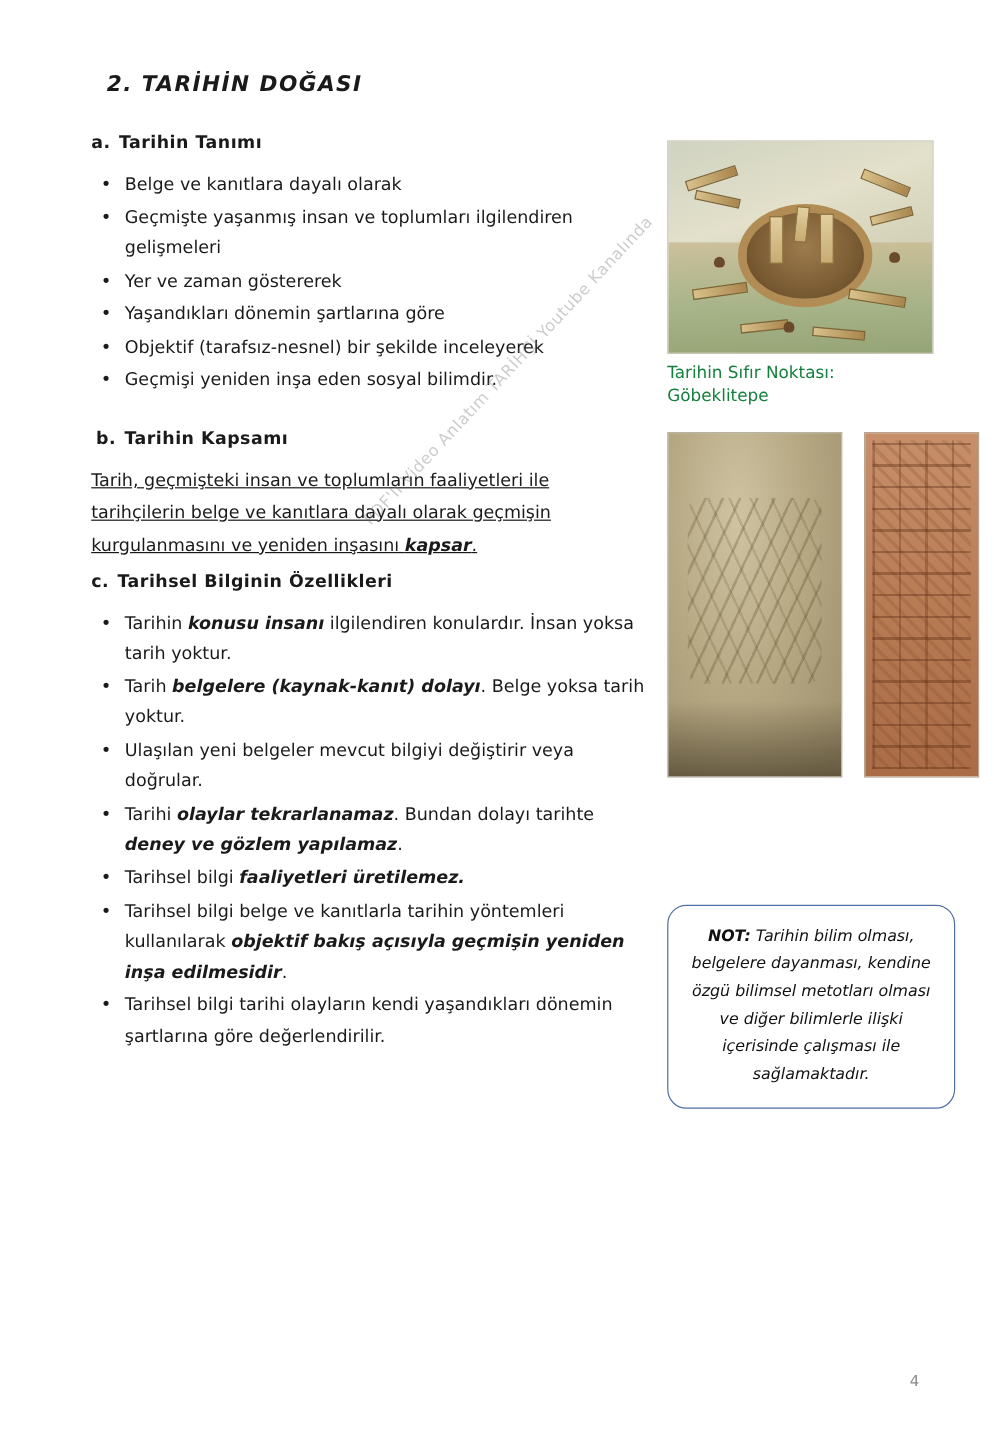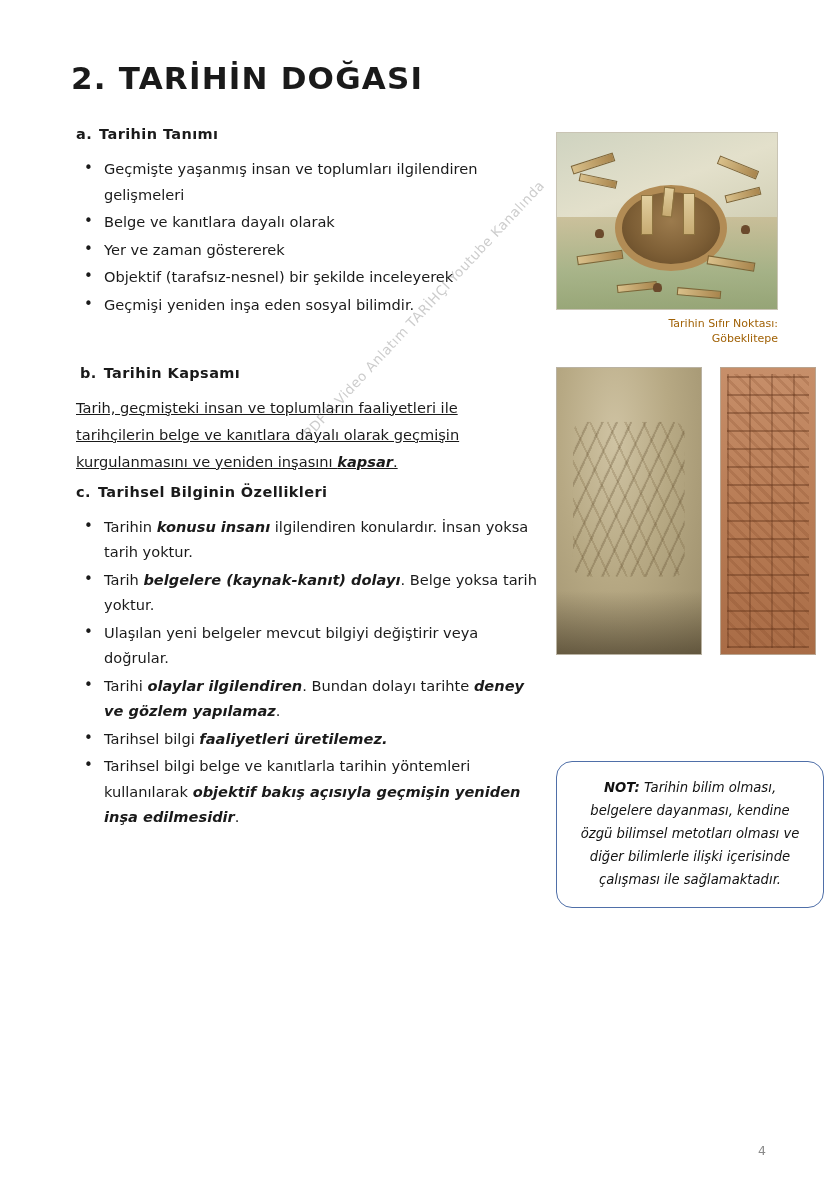--- a/index.html
+++ b/index.html
@@ -14,24 +14,25 @@
     overflow: hidden;
   }
   .page {
     position: absolute;
     inset: 0;
     padding: 48px 60px 40px 68px;
   }
 
   
   .doc-title {
-    font-size: 31px;
+    font-size: 18px;
     font-weight: bold;
     letter-spacing: 1.2px;
-    margin: 12px 0 30px 3px;
+    margin: 12px 0 30px 21px;
+    font-style: italic;
   }
 
   
   .sec-head {
     font-size: 14.5px;
     font-weight: bold;
     margin: 0 0 14px 8px;
     letter-spacing: 0.4px;
   }
   .sec-head .lbl { margin-right: 7px; }
@@ -70,25 +71,25 @@
   }
 
   
   .row { display: flex; align-items: flex-start; }
   .col-left { flex: 0 0 470px; }
   .col-right { flex: 1; padding-left: 18px; padding-top: 6px; }
 
   
   .figure { margin: 0; }
   .caption {
-    font-size: 11px;
-    text-align: right;
+    font-size: 14px;
+    text-align: left;
     line-height: 1.35;
     margin-top: 7px;
-    color: #a16207;
+    color: #15803d;
   }
 
   
   .gobekli {
     width: 222px;
     height: 178px;
     border: 1px solid #c9c4b4;
     position: relative;
     overflow: hidden;
     background:
@@ -172,21 +173,21 @@
       repeating-linear-gradient(90deg, rgba(90,45,20,.30) 0 2px, transparent 2px 22px),
       repeating-linear-gradient(45deg, rgba(120,62,30,.18) 0 3px, transparent 3px 9px);
   }
   .photo-pair { display: flex; gap: 18px; }
 
   
   .note-box {
     border: 1.6px solid #4f6fa8;
     border-radius: 16px;
     padding: 14px 16px 16px 16px;
-    width: 268px;
+    width: 240px;
     font-style: italic;
     font-size: 13.2px;
     line-height: 1.75;
     text-align: center;
     color: #111;
   }
   .note-box .nlabel { font-weight: bold; font-style: italic; }
 
   
   .watermark {
@@ -218,23 +219,24 @@
 <div class="page">
 
   <h1 class="doc-title">2. TARİHİN DOĞASI</h1>
 
   <div class="row">
     <div class="col-left">
       <div class="sec-head">
         <span class="lbl">a.</span><span>Tarihin Tanımı</span>
       </div>
       <ul class="bullets">
+        <li>Belge ve kanıtlara dayalı olarak</li>
         <li>Geçmişte yaşanmış insan ve toplumları ilgilendiren gelişmeleri</li>
-        <li>Belge ve kanıtlara dayalı olarak</li>
         <li>Yer ve zaman göstererek</li>
+        <li>Yaşandıkları dönemin şartlarına göre</li>
         <li>Objektif (tarafsız-nesnel) bir şekilde inceleyerek</li>
         <li>Geçmişi yeniden inşa eden sosyal bilimdir.</li>
       </ul>
     </div>
 
     <div class="col-right">
       <figure class="figure">
         <div class="gobekli">
           <div class="ground"></div>
           <div class="pit"></div>
@@ -272,23 +274,24 @@
 
 
       <div class="sec-head">
         <span class="lbl">c.</span><span>Tarihsel Bilginin Özellikleri</span>
       </div>
 
       <ul class="bullets">
         <li><span>Tarihin </span><i>konusu insanı</i><span> ilgilendiren konulardır. İnsan yoksa tarih yoktur.</span></li>
         <li><span>Tarih </span><i>belgelere (kaynak-kanıt) dolayı</i><span>. Belge yoksa tarih yoktur.</span></li>
         <li><span>Ulaşılan yeni belgeler mevcut bilgiyi değiştirir veya doğrular.</span></li>
-        <li><span>Tarihi </span><i>olaylar ilgilendiren</i><span>. Bundan dolayı tarihte </span><i>deney ve gözlem yapılamaz</i><span>.</span></li>
+        <li><span>Tarihi </span><i>olaylar tekrarlanamaz</i><span>. Bundan dolayı tarihte </span><i>deney ve gözlem yapılamaz</i><span>.</span></li>
         <li><span>Tarihsel bilgi </span><i>faaliyetleri üretilemez.</i></li>
         <li><span>Tarihsel bilgi belge ve kanıtlarla tarihin yöntemleri kullanılarak </span><i>objektif bakış açısıyla geçmişin yeniden inşa edilmesidir</i><span>.</span></li>
+        <li><span>Tarihsel bilgi tarihi olayların kendi yaşandıkları dönemin şartlarına göre değerlendirilir.</span></li>
       </ul>
     </div>
 
     <div class="col-right">
       <figure class="figure">
         <div class="photo-pair">
           <div class="stele">
             <div class="shadow"></div>
           </div>
           <div class="hiero"></div>

